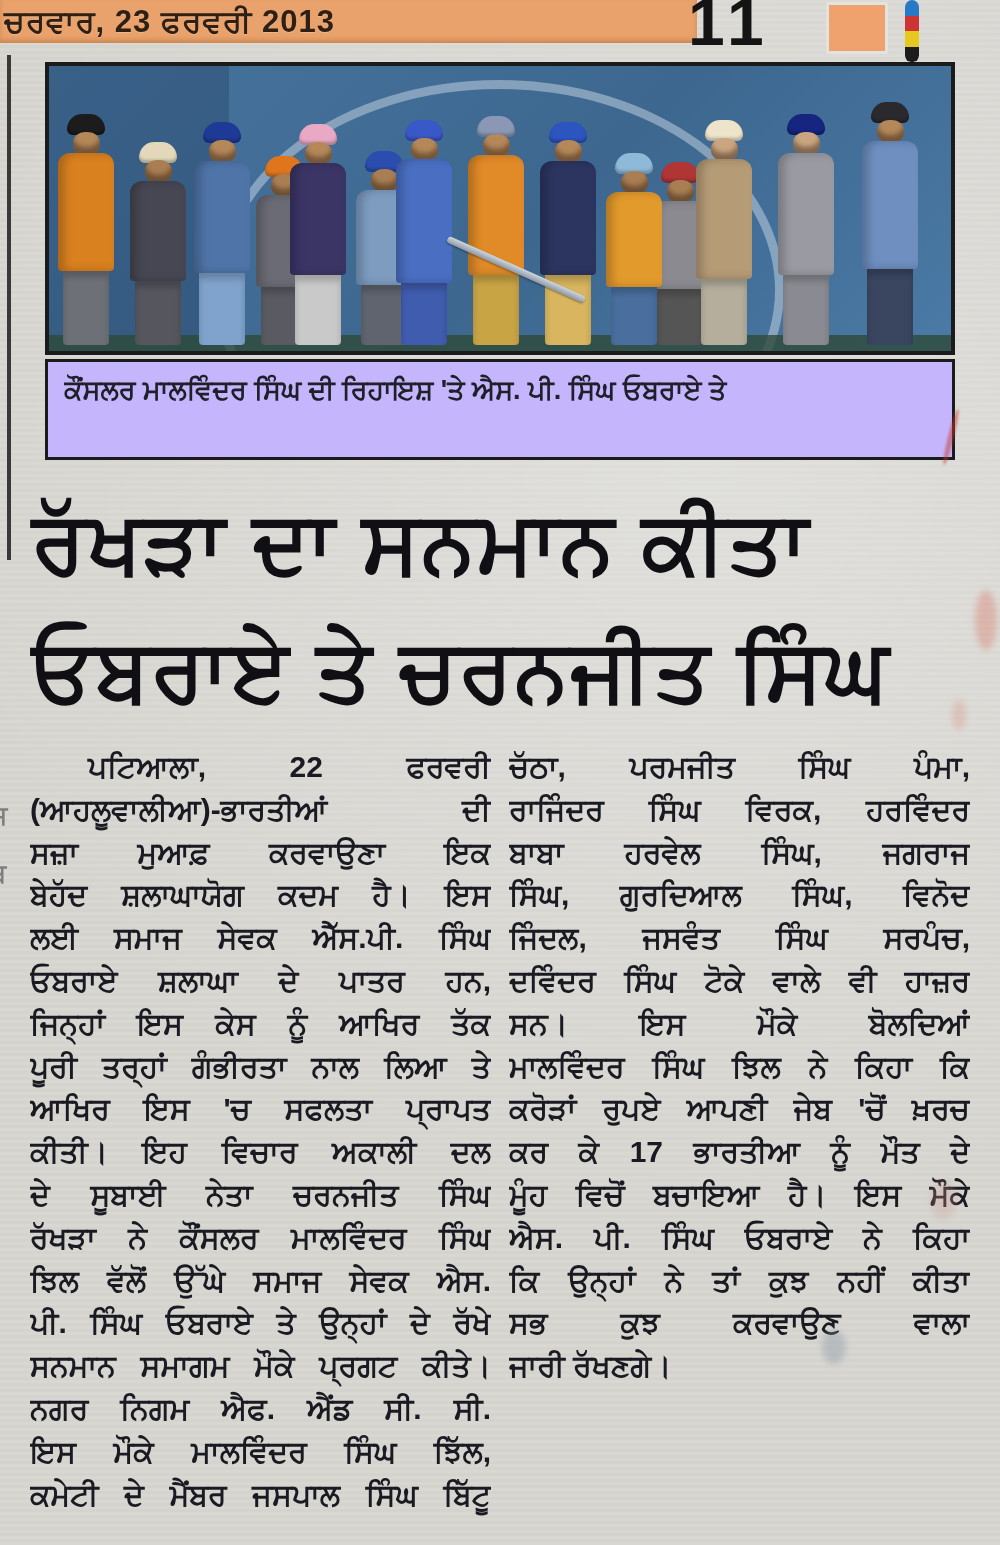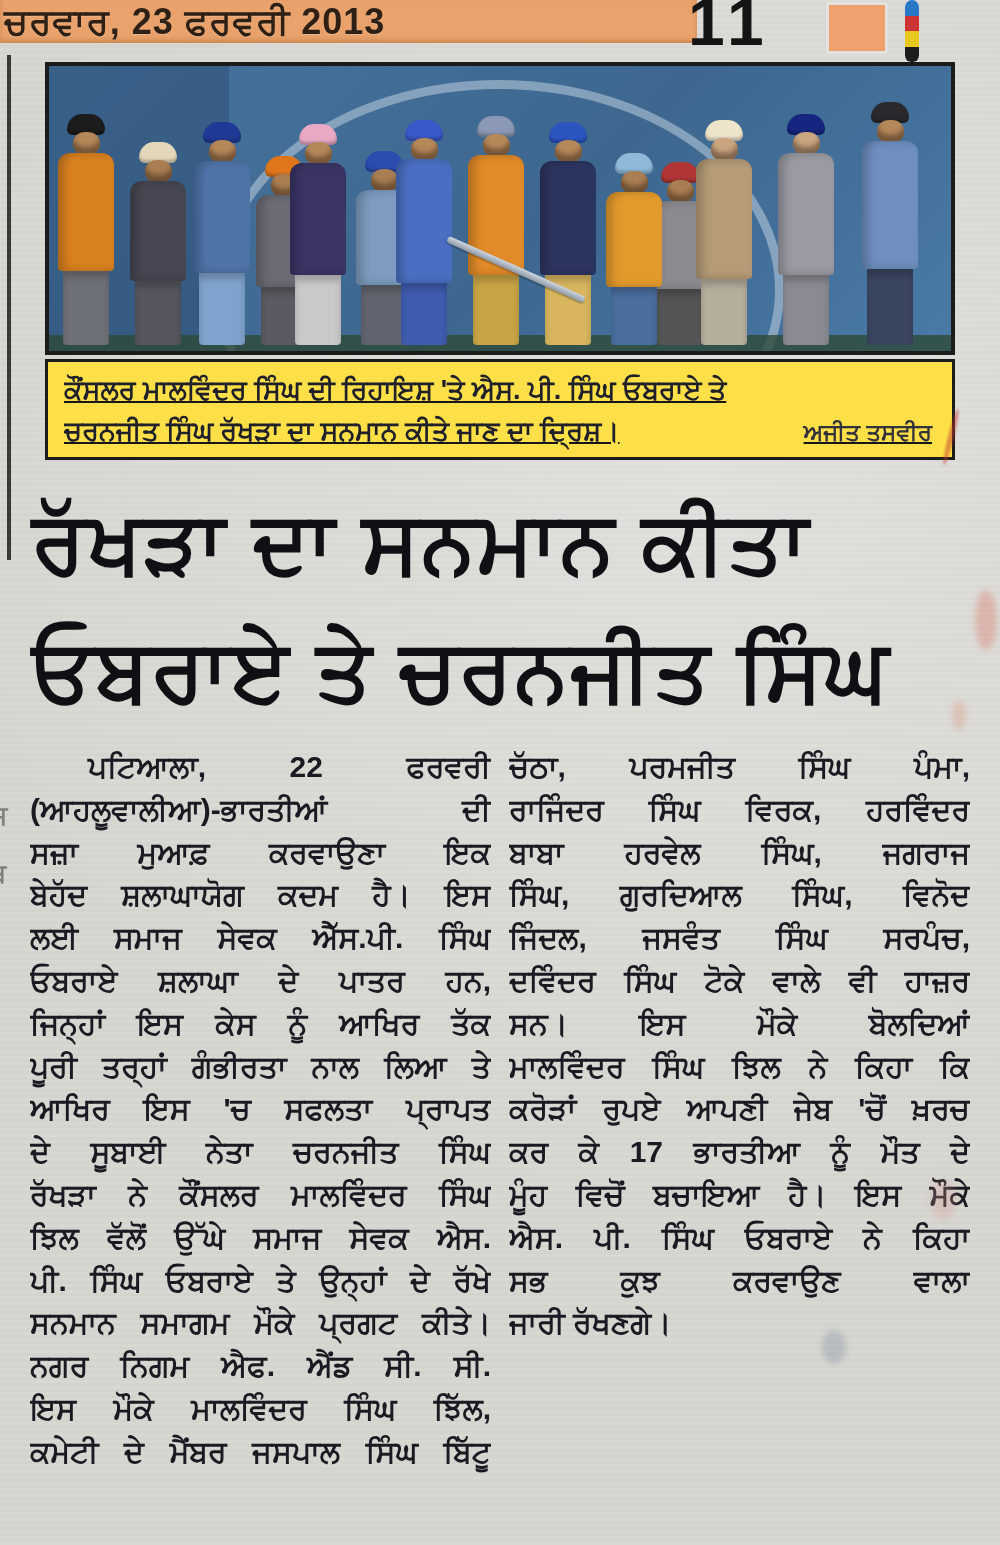--- a/index.html
+++ b/index.html
@@ -7,21 +7,21 @@
     width:1000px;height:1545px;position:relative;overflow:hidden;
     background:
       radial-gradient(circle at 70% 30%, rgba(255,255,255,.25), rgba(0,0,0,0) 60%),
       repeating-linear-gradient(0deg,#d8d7d2 0 3px,#d4d3ce 3px 6px);
     font-family:"Liberation Sans", sans-serif;
     color:#15151a;
   }
   
   .banner{position:absolute;left:0;top:0;width:697px;height:43px;background:#e9a26b;
     display:flex;align-items:center;box-shadow:inset 0 -3px 4px rgba(120,60,10,.25);}
-  .banner-date{font-size:36px;font-weight:800;color:#2e2014;padding-left:4px;letter-spacing:1px;
+  .banner-date{font-size:31px;font-weight:800;color:#2e2014;padding-left:4px;letter-spacing:1px;
     text-shadow:0 1px 0 rgba(255,255,255,.2);white-space:nowrap;overflow:hidden;}
   .pagenum{position:absolute;left:688px;top:-16px;font-size:66px;font-weight:800;color:#141414;
     letter-spacing:6px;}
   .swatch{position:absolute;left:826px;top:2px;width:56px;height:46px;background:#efa26d;
     border:3px solid #e2e2de;border-radius:2px;}
   .colorbar{position:absolute;left:905px;top:0;width:14px;height:62px;display:flex;flex-direction:column;border-radius:0 0 6px 6px;overflow:hidden;}
   .colorbar div{flex:1;}
   .cb-blue{background:#2878c8;border-radius:50% 50% 0 0;}
   .cb-red{background:#cf3434;}
   .cb-yellow{background:#e6c81f;}
@@ -39,21 +39,21 @@
   .floor{position:absolute;left:0;bottom:0;width:100%;height:16px;background:#2e4a38;opacity:.8;}
   .person{position:absolute;bottom:6px;display:flex;flex-direction:column;align-items:center;width:66px;}
   .turban{width:38px;height:21px;border-radius:19px 19px 7px 7px;box-shadow:inset 0 -3px 3px rgba(0,0,0,.25);}
   .face{width:27px;height:23px;border-radius:46%;margin-top:-3px;box-shadow:inset 0 -8px 5px rgba(40,25,15,.45);}
   .torso{width:56px;border-radius:12px 12px 4px 4px;margin-top:-2px;box-shadow:inset 6px 0 8px rgba(0,0,0,.22);}
   .legs{width:46px;border-radius:0 0 4px 4px;box-shadow:inset 0 6px 6px rgba(0,0,0,.2);}
   .sword{position:absolute;left:392px;bottom:78px;width:150px;height:7px;background:linear-gradient(#cfd6de,#8d98a5);
     transform:rotate(24deg);border-radius:4px;z-index:9;box-shadow:0 1px 2px rgba(0,0,0,.4);}
   
   .caption-box{position:absolute;left:45px;top:359px;width:910px;height:101px;border:3px solid #1b1b1b;
-    background:#fde047;box-sizing:border-box;padding:8px 14px 6px 16px;text-decoration:underline;}
+    background:#c4b5fd;box-sizing:border-box;padding:8px 14px 6px 16px;}
   .cap-line{font-size:27px;font-weight:700;color:#20202a;line-height:41px;white-space:nowrap;overflow:hidden;}
   .cap-line2{display:flex;align-items:baseline;}
   .cap-credit{margin-left:auto;font-size:23px;font-weight:700;color:#32323a;padding-right:6px;}
   
   .headline{position:absolute;left:32px;top:478px;width:936px;}
   .hl{font-size:86px;line-height:128px;font-weight:800;color:#101014;letter-spacing:2px;white-space:nowrap;}
   
   .article{position:absolute;left:30px;top:746px;width:940px;display:flex;gap:18px;}
   .col{flex:1;min-width:0;}
   .bodyline{font-size:30px;line-height:42.8px;font-weight:700;color:#1a1a22;
@@ -178,42 +178,39 @@
       <div class="torso" style="background: rgb(110, 143, 192); height: 128px;"></div>
       <div class="legs" style="background: rgb(58, 69, 96); height: 76px;"></div>
     </div>
     </div>
   <div class="sword"></div>
   <div class="floor"></div>
 </div>
 
 <div class="caption-box">
   <div class="cap-line">ਕੌਂਸਲਰ ਮਾਲਵਿੰਦਰ ਸਿੰਘ ਦੀ ਰਿਹਾਇਸ਼ 'ਤੇ ਐਸ. ਪੀ. ਸਿੰਘ ਓਬਰਾਏ ਤੇ</div>
-  <div class="cap-line cap-line2">
-    <span>ਚਰਨਜੀਤ ਸਿੰਘ ਰੱਖੜਾ ਦਾ ਸਨਮਾਨ ਕੀਤੇ ਜਾਣ ਦਾ ਦ੍ਰਿਸ਼।</span>
-    <span class="cap-credit">ਅਜੀਤ ਤਸਵੀਰ</span>
-  </div>
 </div>
 
 <div class="headline">
   <div class="hl">ਰੱਖੜਾ ਦਾ ਸਨਮਾਨ ਕੀਤਾ</div>
   <div class="hl">ਓਬਰਾਏ ਤੇ ਚਰਨਜੀਤ ਸਿੰਘ</div>
 </div>
 
 <div class="article">
   <div class="col col-left">
       <div class="bodyline">ਪਟਿਆਲਾ, 22 ਫਰਵਰੀ</div>
       <div class="bodyline">(ਆਹਲੂਵਾਲੀਆ)-ਭਾਰਤੀਆਂ ਦੀ</div>
       <div class="bodyline">ਸਜ਼ਾ ਮੁਆਫ਼ ਕਰਵਾਉਣਾ ਇਕ</div>
       <div class="bodyline">ਬੇਹੱਦ ਸ਼ਲਾਘਾਯੋਗ ਕਦਮ ਹੈ। ਇਸ</div>
       <div class="bodyline">ਲਈ ਸਮਾਜ ਸੇਵਕ ਐੱਸ.ਪੀ. ਸਿੰਘ</div>
       <div class="bodyline">ਓਬਰਾਏ ਸ਼ਲਾਘਾ ਦੇ ਪਾਤਰ ਹਨ,</div>
       <div class="bodyline">ਜਿਨ੍ਹਾਂ ਇਸ ਕੇਸ ਨੂੰ ਆਖਿਰ ਤੱਕ</div>
       <div class="bodyline">ਪੂਰੀ ਤਰ੍ਹਾਂ ਗੰਭੀਰਤਾ ਨਾਲ ਲਿਆ ਤੇ</div>
       <div class="bodyline">ਆਖਿਰ ਇਸ 'ਚ ਸਫਲਤਾ ਪ੍ਰਾਪਤ</div>
+      <div class="bodyline">ਕੀਤੀ। ਇਹ ਵਿਚਾਰ ਅਕਾਲੀ ਦਲ</div>
       <div class="bodyline">ਦੇ ਸੂਬਾਈ ਨੇਤਾ ਚਰਨਜੀਤ ਸਿੰਘ</div>
       <div class="bodyline">ਰੱਖੜਾ ਨੇ ਕੌਂਸਲਰ ਮਾਲਵਿੰਦਰ ਸਿੰਘ</div>
       <div class="bodyline">ਝਿਲ ਵੱਲੋਂ ਉੱਘੇ ਸਮਾਜ ਸੇਵਕ ਐਸ.</div>
       <div class="bodyline">ਪੀ. ਸਿੰਘ ਓਬਰਾਏ ਤੇ ਉਨ੍ਹਾਂ ਦੇ ਰੱਖੇ</div>
       <div class="bodyline">ਸਨਮਾਨ ਸਮਾਗਮ ਮੌਕੇ ਪ੍ਰਗਟ ਕੀਤੇ।</div>
       <div class="bodyline">ਨਗਰ ਨਿਗਮ ਐਫ. ਐਂਡ ਸੀ. ਸੀ.</div>
       <div class="bodyline">ਇਸ ਮੌਕੇ ਮਾਲਵਿੰਦਰ ਸਿੰਘ ਝਿੱਲ,</div>
       <div class="bodyline">ਕਮੇਟੀ ਦੇ ਮੈਂਬਰ ਜਸਪਾਲ ਸਿੰਘ ਬਿੱਟੂ</div>
     </div>
   <div class="col col-right">
@@ -222,20 +219,21 @@
       <div class="bodyline">ਬਾਬਾ ਹਰਵੇਲ ਸਿੰਘ, ਜਗਰਾਜ</div>
       <div class="bodyline">ਸਿੰਘ, ਗੁਰਦਿਆਲ ਸਿੰਘ, ਵਿਨੋਦ</div>
       <div class="bodyline">ਜਿੰਦਲ, ਜਸਵੰਤ ਸਿੰਘ ਸਰਪੰਚ,</div>
       <div class="bodyline">ਦਵਿੰਦਰ ਸਿੰਘ ਟੋਕੇ ਵਾਲੇ ਵੀ ਹਾਜ਼ਰ</div>
       <div class="bodyline">ਸਨ। ਇਸ ਮੌਕੇ ਬੋਲਦਿਆਂ</div>
       <div class="bodyline">ਮਾਲਵਿੰਦਰ ਸਿੰਘ ਝਿਲ ਨੇ ਕਿਹਾ ਕਿ</div>
       <div class="bodyline">ਕਰੋੜਾਂ ਰੁਪਏ ਆਪਣੀ ਜੇਬ 'ਚੋਂ ਖ਼ਰਚ</div>
       <div class="bodyline">ਕਰ ਕੇ 17 ਭਾਰਤੀਆ ਨੂੰ ਮੌਤ ਦੇ</div>
       <div class="bodyline">ਮੂੰਹ ਵਿਚੋਂ ਬਚਾਇਆ ਹੈ। ਇਸ ਮੌਕੇ</div>
       <div class="bodyline">ਐਸ. ਪੀ. ਸਿੰਘ ਓਬਰਾਏ ਨੇ ਕਿਹਾ</div>
+      <div class="bodyline">ਕਿ ਉਨ੍ਹਾਂ ਨੇ ਤਾਂ ਕੁਝ ਨਹੀਂ ਕੀਤਾ</div>
       <div class="bodyline">ਸਭ ਕੁਝ ਕਰਵਾਉਣ ਵਾਲਾ</div>
       <div class="bodyline">ਜਾਰੀ ਰੱਖਣਗੇ।</div>
     </div>
 </div>
 
 <div class="smudge sm1"></div>
 <div class="smudge sm2"></div>
 <div class="smudge sm3"></div>
 <div class="smudge sm4"></div>
 <div class="smudge sm5"></div>

